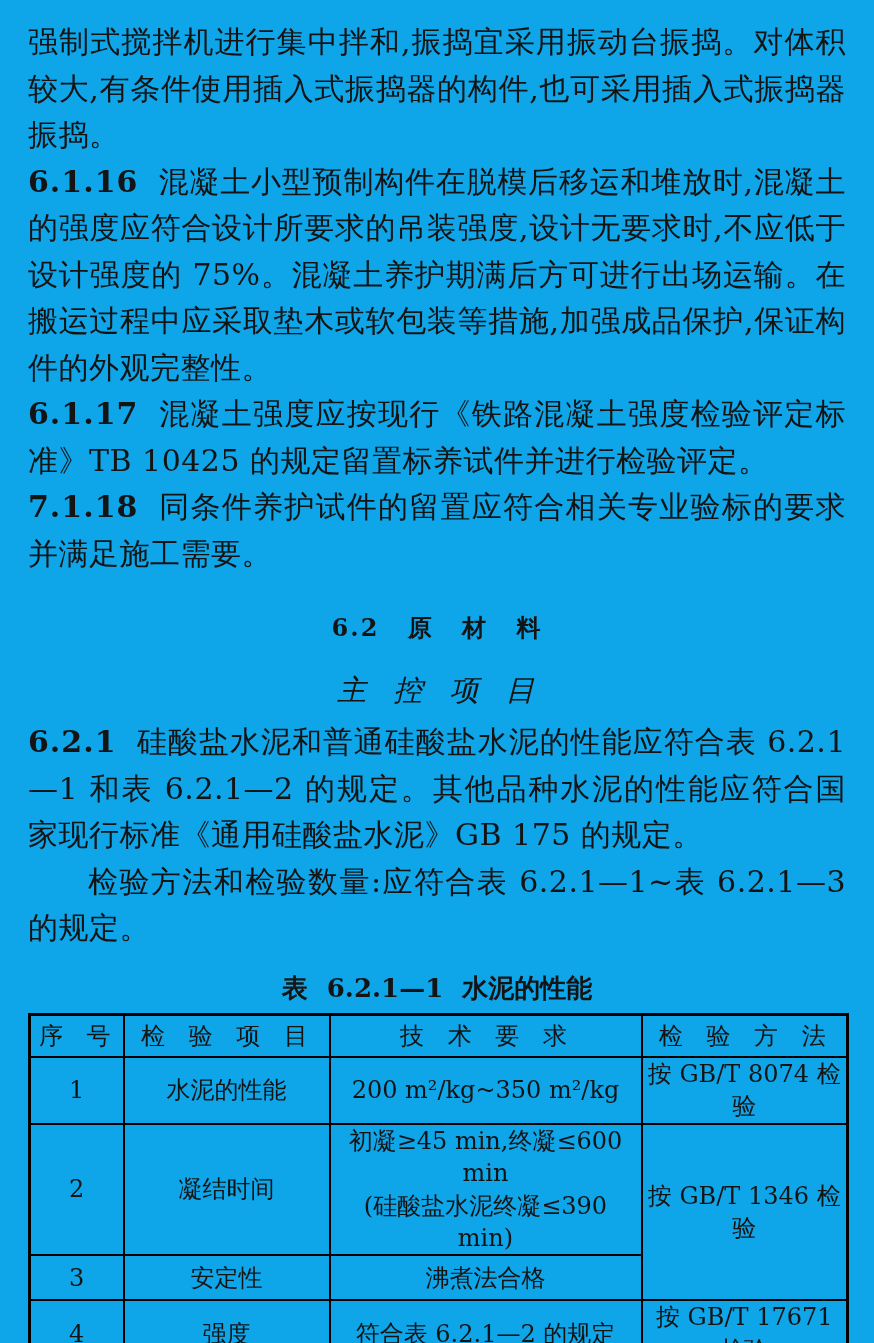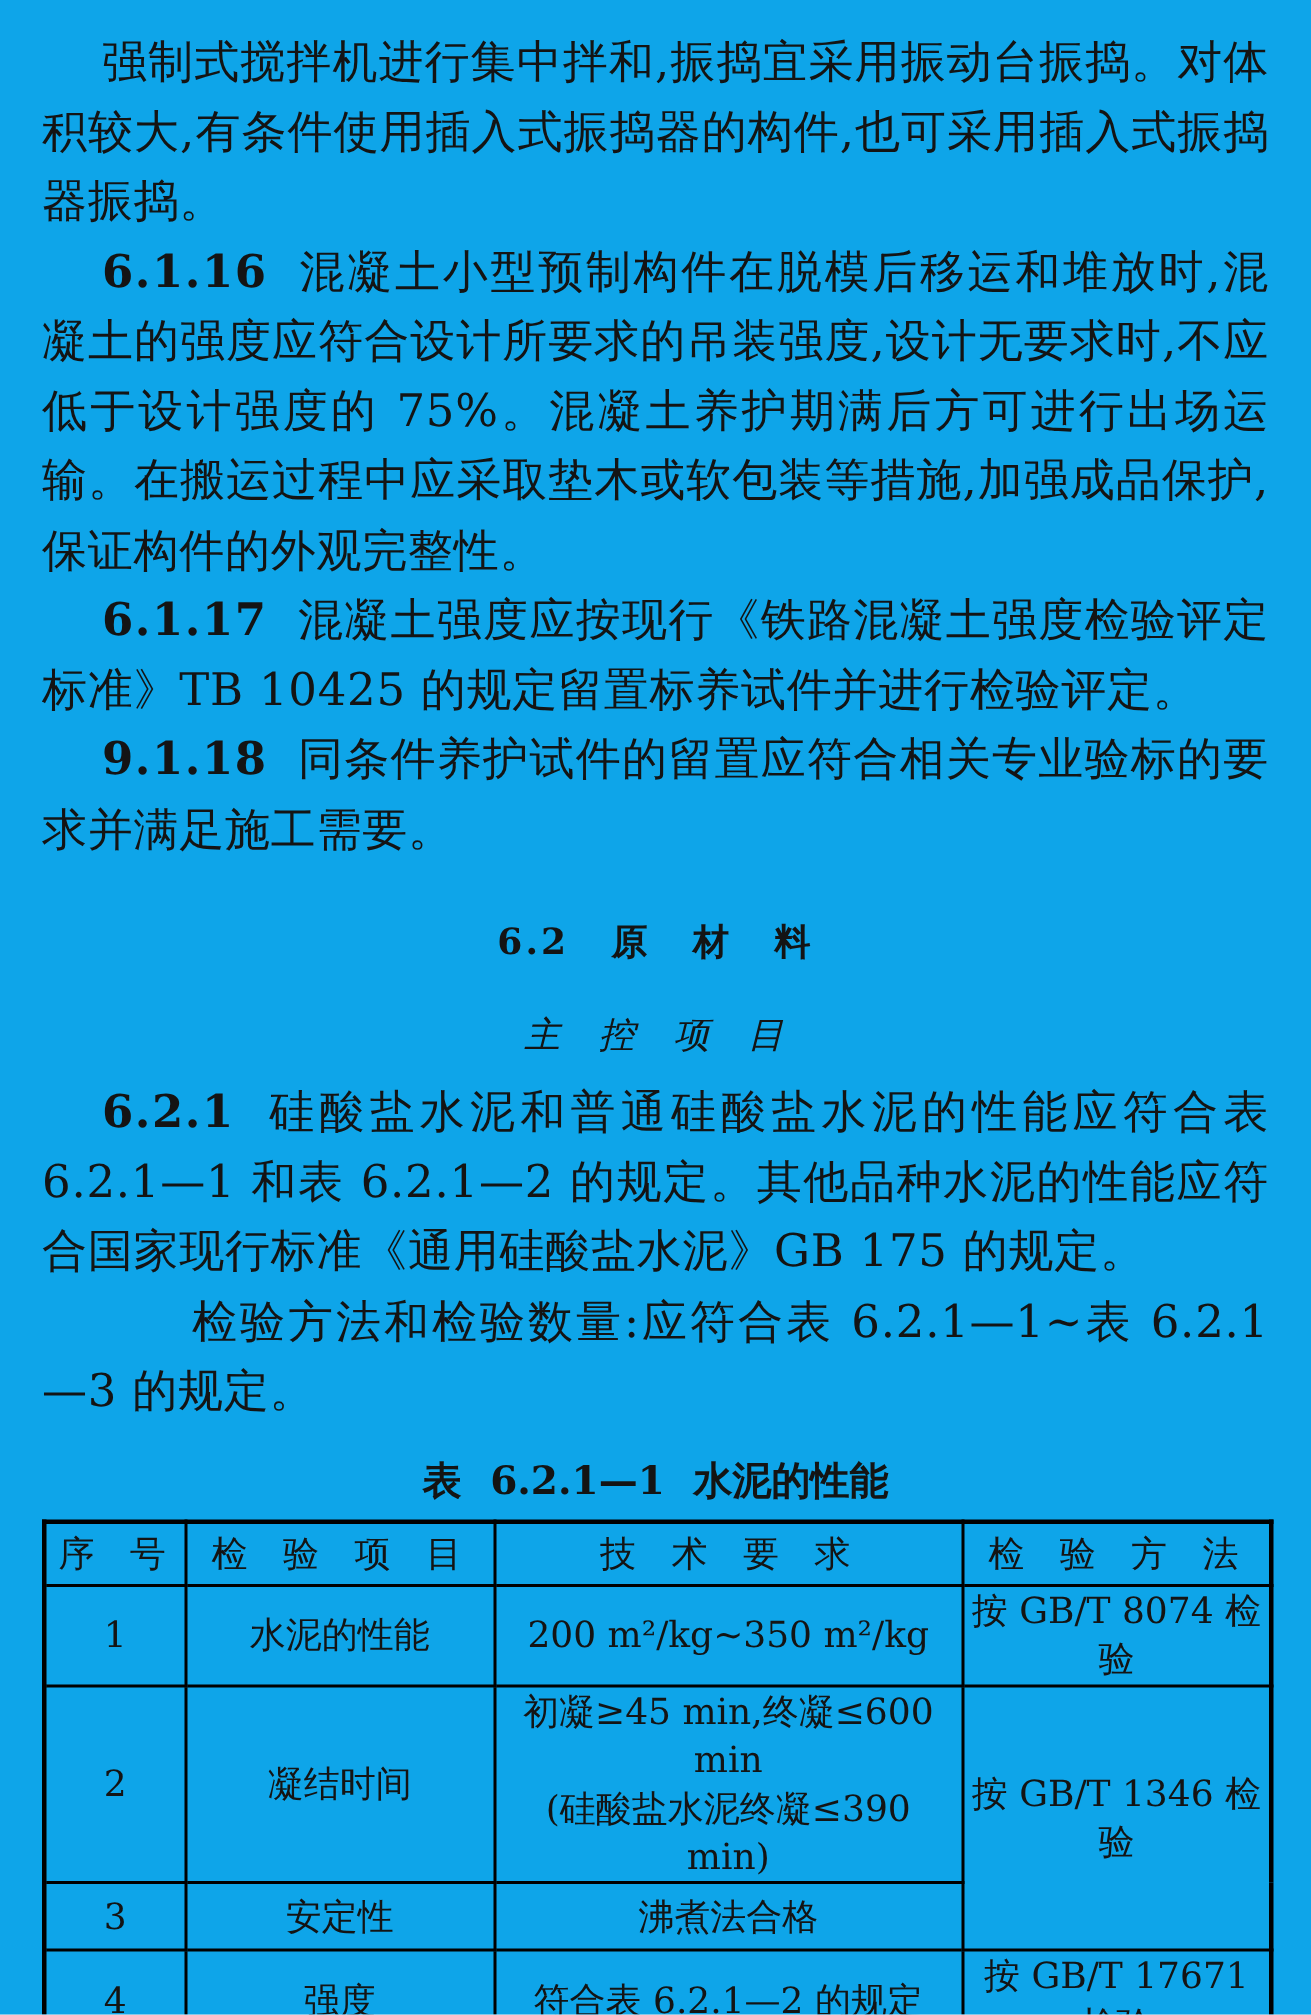--- a/index.html
+++ b/index.html
@@ -23,40 +23,39 @@
     margin: 0;
     font-size: 30px;
     line-height: 46.5px;
     text-align: justify;
     letter-spacing: 0.5px;
   }
   p.body-par .clause-num {
     font-weight: 700;
     margin-right: 20px;
     letter-spacing: 1px;
-    margin-left: 40px;
   }
   p.body-par .clause-num:empty {
     margin-right: 0;
   }
   p.indent-par {
     text-indent: 60px;
   }
   h2.section-heading {
     margin: 30px 0 0 0;
     font-size: 24px;
     line-height: 42px;
     font-weight: 700;
     text-align: center;
     word-spacing: 18px;
     letter-spacing: 2px;
   }
   h3.subsection-heading {
     margin: 22px 0 10px 0;
-    font-size: 24px;
+    font-size: 29px;
     line-height: 38px;
     font-weight: 400;
     font-style: italic;
     text-align: center;
     word-spacing: 14px;
     letter-spacing: 2px;
   }
   .table-caption {
     margin-top: 20px;
     font-size: 26px;
@@ -103,21 +102,21 @@
 <body>
 
 <div class="page">
 
   <p class="body-par"><span class="clause-num"></span><span>强制式搅拌机进行集中拌和,振捣宜采用振动台振捣。对体积较大,有条件使用插入式振捣器的构件,也可采用插入式振捣器振捣。</span></p>
 
   <p class="body-par"><span class="clause-num">6.1.16</span><span>混凝土小型预制构件在脱模后移运和堆放时,混凝土的强度应符合设计所要求的吊装强度,设计无要求时,不应低于设计强度的 75%。混凝土养护期满后方可进行出场运输。在搬运过程中应采取垫木或软包装等措施,加强成品保护,保证构件的外观完整性。</span></p>
 
   <p class="body-par"><span class="clause-num">6.1.17</span><span>混凝土强度应按现行《铁路混凝土强度检验评定标准》TB 10425 的规定留置标养试件并进行检验评定。</span></p>
 
-  <p class="body-par"><span class="clause-num">9.1.18</span><span>同条件养护试件的留置应符合相关专业验标的要求并满足施工需要。</span></p>
+  <p class="body-par"><span class="clause-num">7.1.18</span><span>同条件养护试件的留置应符合相关专业验标的要求并满足施工需要。</span></p>
 
   <h2 class="section-heading">6.2 原 材 料</h2>
 
   <h3 class="subsection-heading">主 控 项 目</h3>
 
   <p class="body-par"><span class="clause-num">6.2.1</span><span>硅酸盐水泥和普通硅酸盐水泥的性能应符合表 6.2.1—1 和表 6.2.1—2 的规定。其他品种水泥的性能应符合国家现行标准《通用硅酸盐水泥》GB 175 的规定。</span></p>
 
   <p class="body-par indent-par"><span class="clause-num"></span><span>检验方法和检验数量:应符合表 6.2.1—1~表 6.2.1—3 的规定。</span></p>
 
   <div class="table-caption">表 6.2.1—1 水泥的性能</div>

